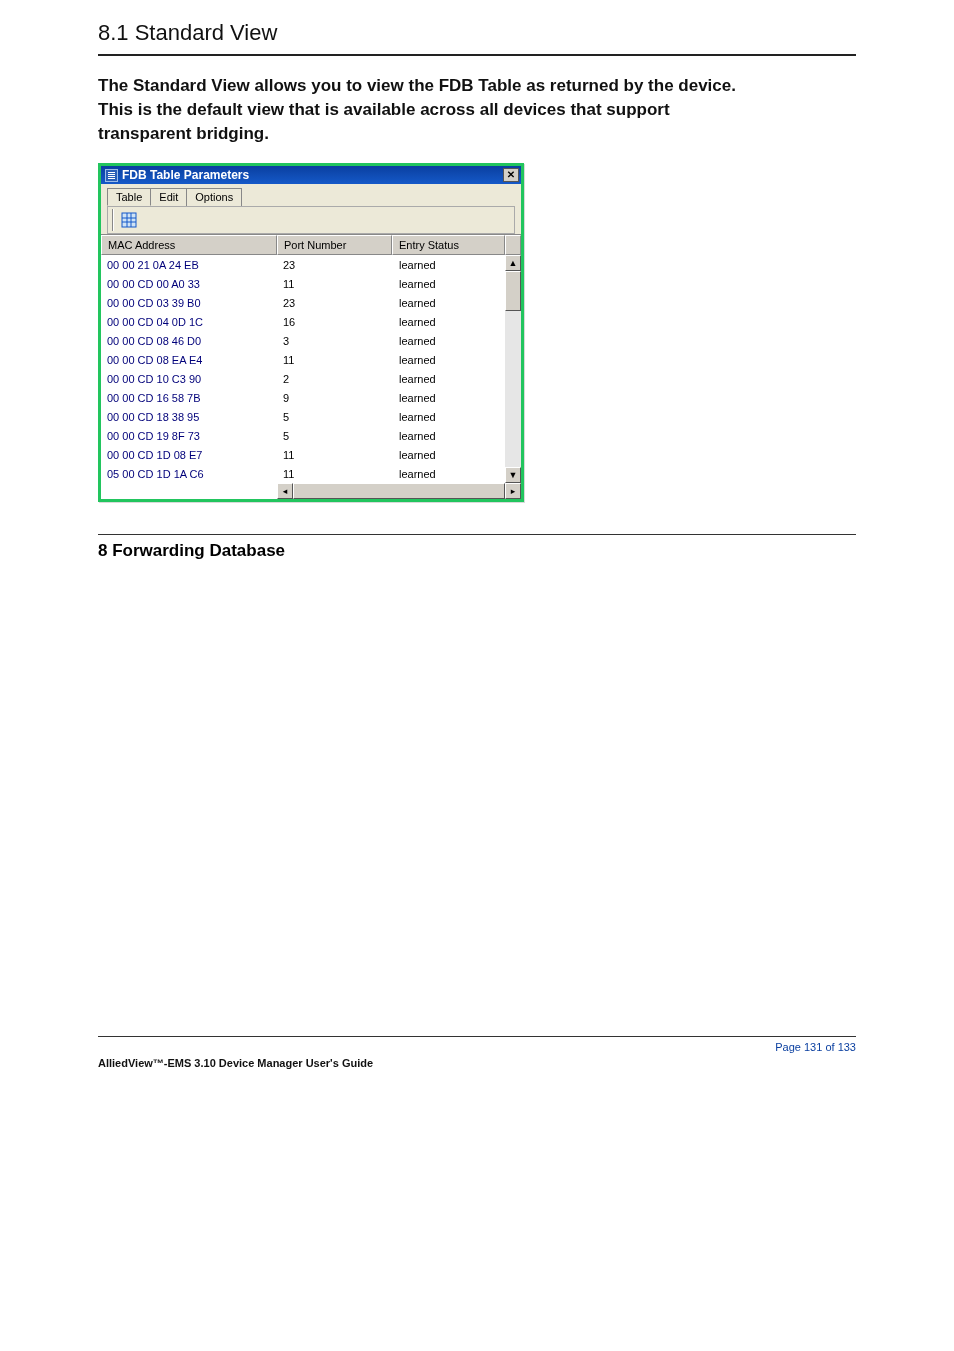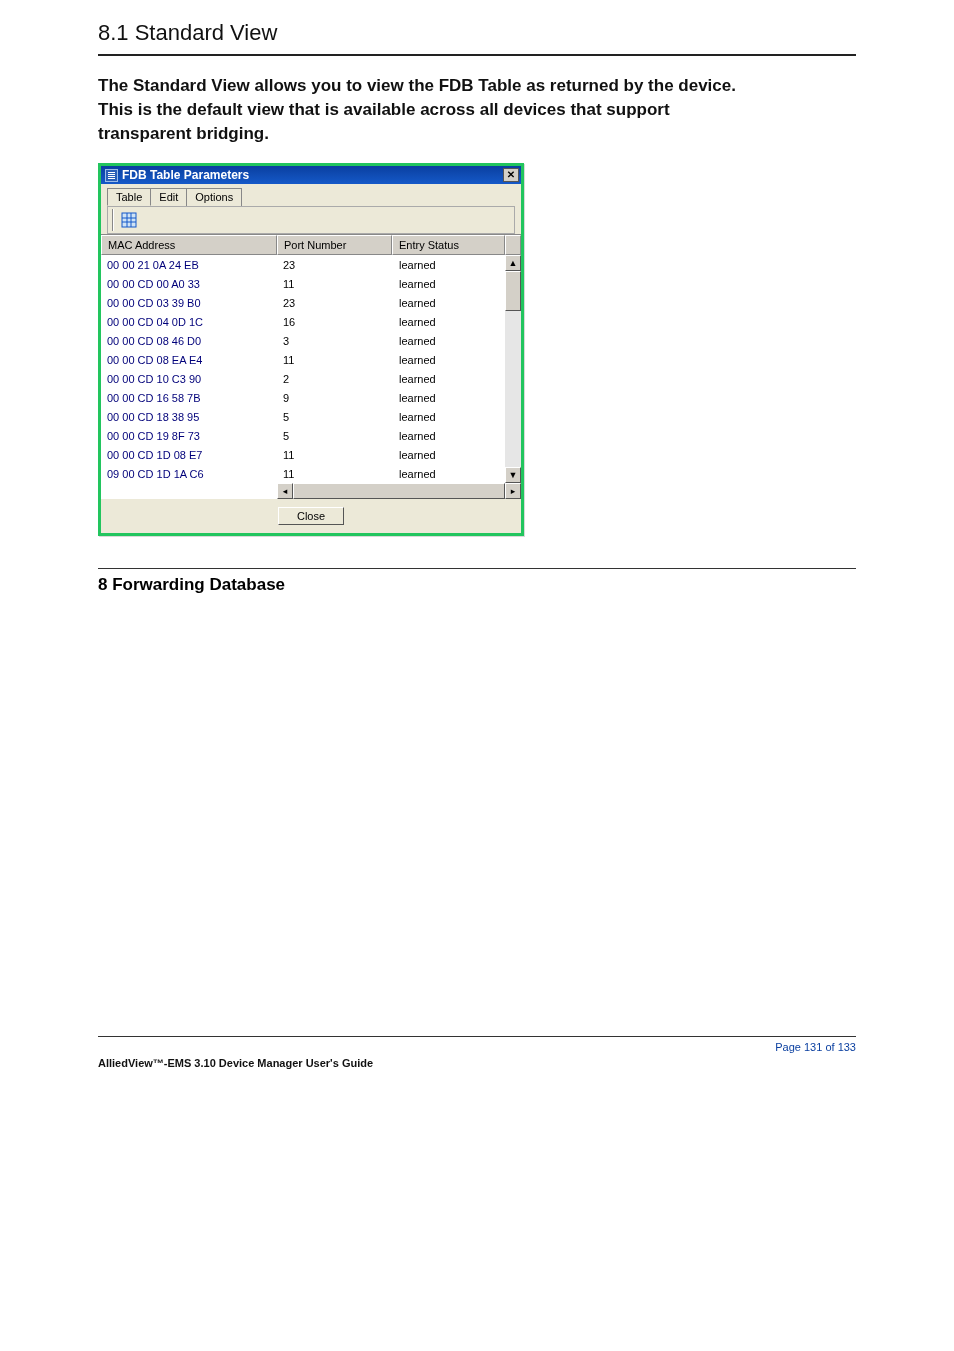--- a/index.html
+++ b/index.html
@@ -360,44 +360,41 @@
                 <div class="td mac">00 00 CD 19 8F 73</div>
                 <div class="td port">5</div>
                 <div class="td status">learned</div>
               </div>
               <div class="tr">
                 <div class="td mac">00 00 CD 1D 08 E7</div>
                 <div class="td port">11</div>
                 <div class="td status">learned</div>
               </div>
               <div class="tr">
-                <div class="td mac">09 00 CD 1D 1A C6</div>
+                <div class="td mac">05 00 CD 1D 1A C6</div>
                 <div class="td port">11</div>
                 <div class="td status">learned</div>
               </div>
             </div>
           <div class="vscroll">
             <div class="sbtn">▲</div>
             <div class="vtrack">
                 <div class="vthumb"></div>
               </div>
             <div class="sbtn">▼</div>
           </div>
         </div>
         <div class="hscroll">
           <div class="sbtn" style="width:16px">◂</div>
           <div class="htrack">
               <div class="hthumb"></div>
             </div>
           <div class="sbtn" style="width:16px">▸</div>
         </div>
       </div>
-      <div class="dialog-footer">
-        <button class="close-btn">Close</button>
-      </div>
     </div>
 
     <hr class="hr-mid">
     <div class="chapter-ref">8 Forwarding Database</div>
   </div>
 
   <div class="page-footer">
     <hr class="hr-foot">
     <div class="foot-row">
       <span class="foot-left">AlliedView™-EMS 3.10 Device Manager User's Guide</span>

